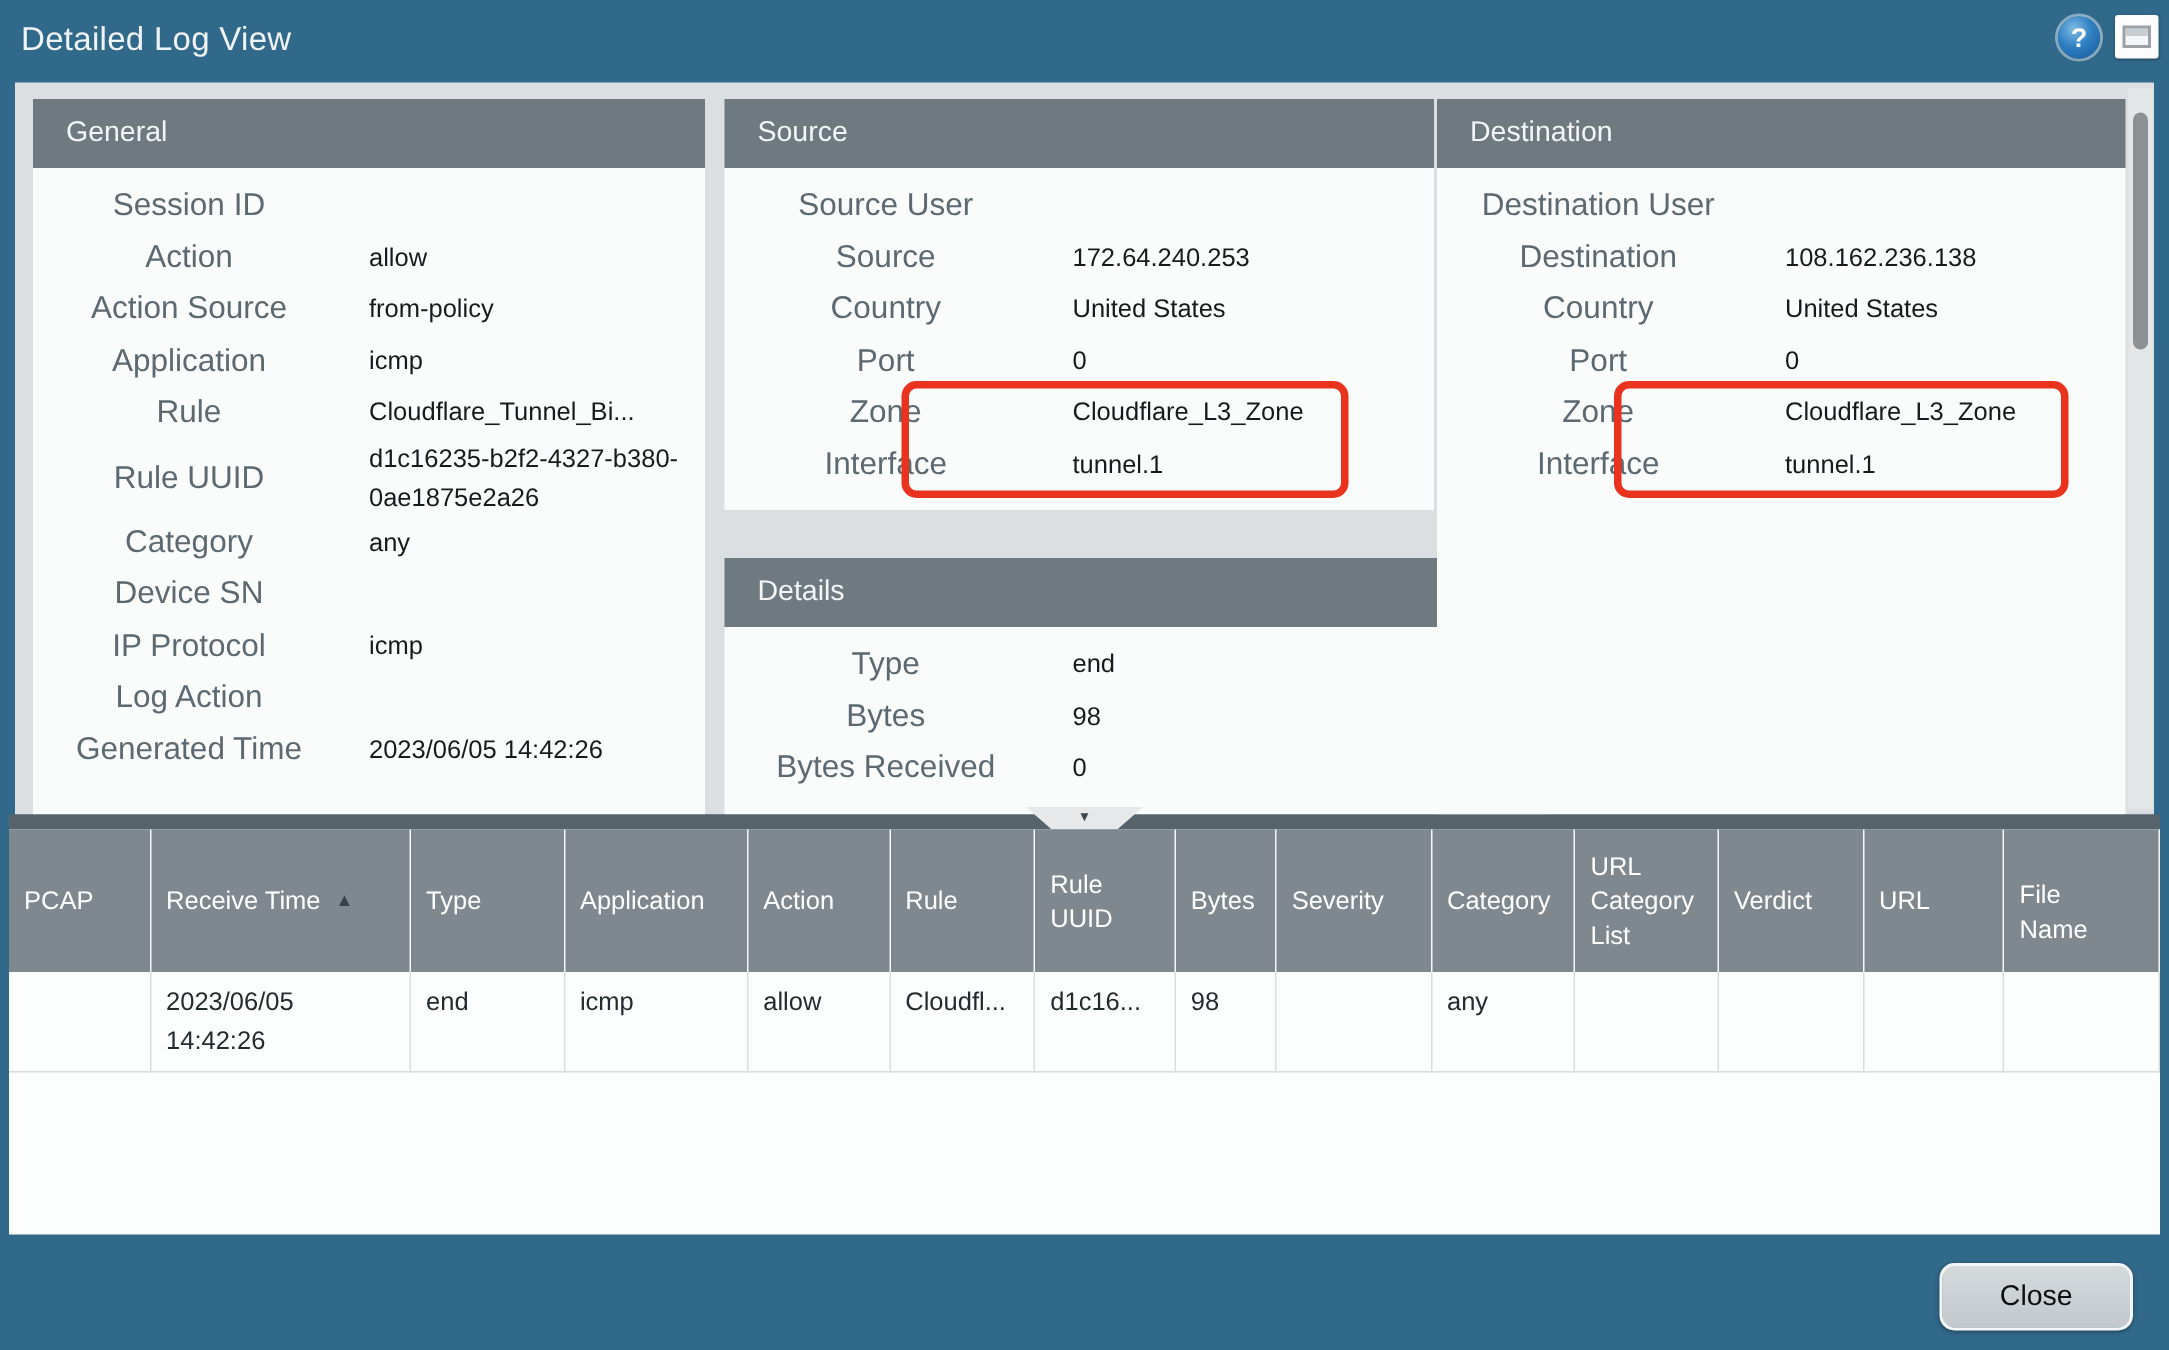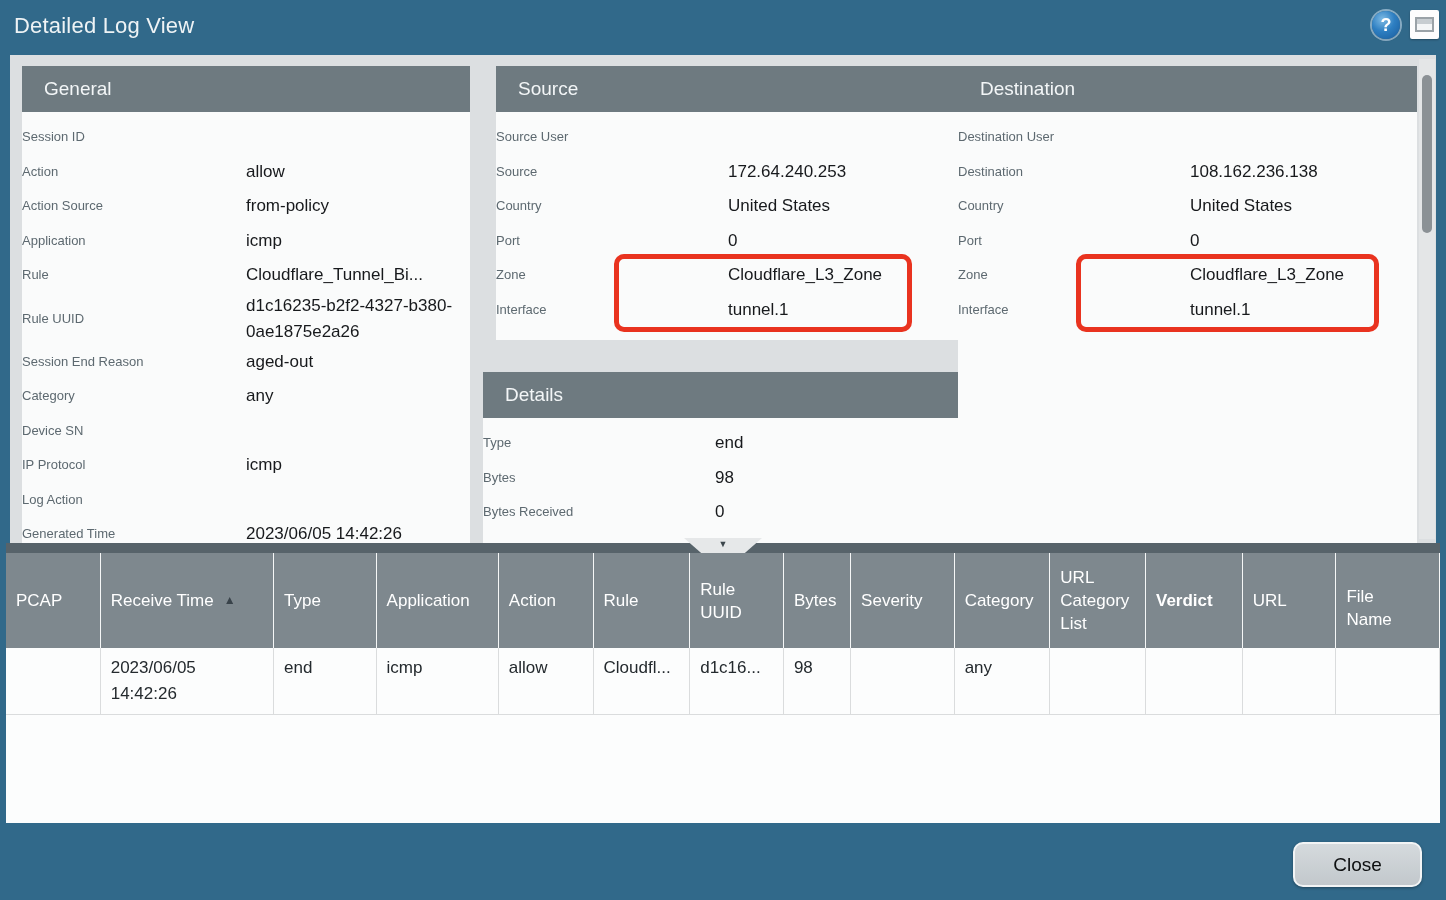--- a/index.html
+++ b/index.html
@@ -21,29 +21,29 @@
 
   
   .upper { position:absolute; left:10px; top:55px; width:1426px; height:488px; background:#dcdfe1; overflow:hidden; }
 
   .panel { position:absolute; }
   .panel-header { height:46px; background:#6e7a80; color:#f3f6f7; font-size:19px; line-height:46px; padding-left:22px; }
   .panel-body { background:#fafbfb; padding-top:8px; position:relative; }
 
   #panel-general { left:12px; top:11px; width:448px; }
   #panel-general .panel-body { height:431px; }
-  #panel-source { left:473px; top:11px; width:473px;margin-left:13px; }
+  #panel-source { left:473px; top:11px; width:473px; }
   #panel-source .panel-body { height:228px; }
   #panel-details { left:473px; top:317px; width:550px; }
   #panel-details .panel-body { height:125px; }
   #panel-destination { left:948px; top:11px; width:459px; }
   #panel-destination .panel-body { height:431px; }
 
   .frow { display:flex; min-height:34.5px; align-items:center; }
-  .flabel { flex:none; text-align:left; color:#5d6970; font-size:13px; line-height:22px; }
+  .flabel { flex:none; text-align:center; color:#5d6970; font-size:21px; line-height:22px; }
   .fvalue { flex:1; color:#17191c; font-size:17px; line-height:26px; padding-left:16px; word-wrap:break-word; }
   #panel-general .flabel { width:208px; }
   #panel-source .flabel, #panel-details .flabel, #panel-destination .flabel { width:215px; }
   #panel-source .fvalue, #panel-details .fvalue, #panel-destination .fvalue { padding-left:17px; }
 
   .hl-box { position:absolute; border:5px solid #e9331f; border-radius:10px; pointer-events:none;
     top:142px; height:78px; }
   #panel-source .hl-box { left:118px; width:298px; }
   #panel-destination .hl-box { left:118px; width:303px; }
 
@@ -62,21 +62,21 @@
   .thead { display:flex; height:95px; background:#7e888e; }
   .th { border-right:1px solid #f5f7f7; color:#fff; font-size:17px; line-height:23px;
     padding:6px 10px; display:flex; align-items:center; cursor:pointer; }
   .sort-icon { font-size:12px; color:#39434a; margin-left:10px; }
   .fn-wrap { display:inline-block; max-width:64px;margin-top:15px; }
   .trow { display:flex; cursor:pointer; }
   .td { border-right:1px solid #dadcdd; border-bottom:1px solid #dadcdd; padding:7px 10px;
     min-height:58px; font-size:17px; color:#242a2e; line-height:26px; }
   .c0{width:96px;} .c1{width:176px;} .c2{width:104px;} .c3{width:124px;} .c4{width:96px;}
   .c5{width:98px;} .c6{width:95px;} .c7{width:68px;} .c8{width:105px;} .c9{width:97px;}
-  .c10{width:97px;} .c11{width:98px;font-weight:bold;} .c12{width:95px;} .c13{width:105px;}
+  .c10{width:97px;} .c11{width:98px;} .c12{width:95px;} .c13{width:105px;}
 
   
   .close-btn { position:absolute; left:1293px; top:842px; width:129px; height:45px;
     background:linear-gradient(#d5dadd, #c2c8cc); border:2px solid #f2f4f5; border-radius:10px;
     font-family:"Liberation Sans", sans-serif; font-size:19px; color:#0d0f10;
     display:flex; align-items:center; justify-content:center; cursor:pointer; box-shadow:0 1px 3px rgba(0,0,0,.35); }
 </style>
 </head>
 <body>
 
@@ -110,24 +110,20 @@
           <div class="flabel">Application</div>
           <div class="fvalue">icmp</div>
         </div>
         <div class="frow">
           <div class="flabel">Rule</div>
           <div class="fvalue">Cloudflare_Tunnel_Bi...</div>
         </div>
         <div class="frow">
           <div class="flabel">Rule UUID</div>
           <div class="fvalue">d1c16235-b2f2-4327-b380-0ae1875e2a26</div>
-        </div>
-        <div class="frow">
-          <div class="flabel">Session End Reason</div>
-          <div class="fvalue">aged-out</div>
         </div>
         <div class="frow">
           <div class="flabel">Category</div>
           <div class="fvalue">any</div>
         </div>
         <div class="frow">
           <div class="flabel">Device SN</div>
           <div class="fvalue"></div>
         </div>
         <div class="frow">

